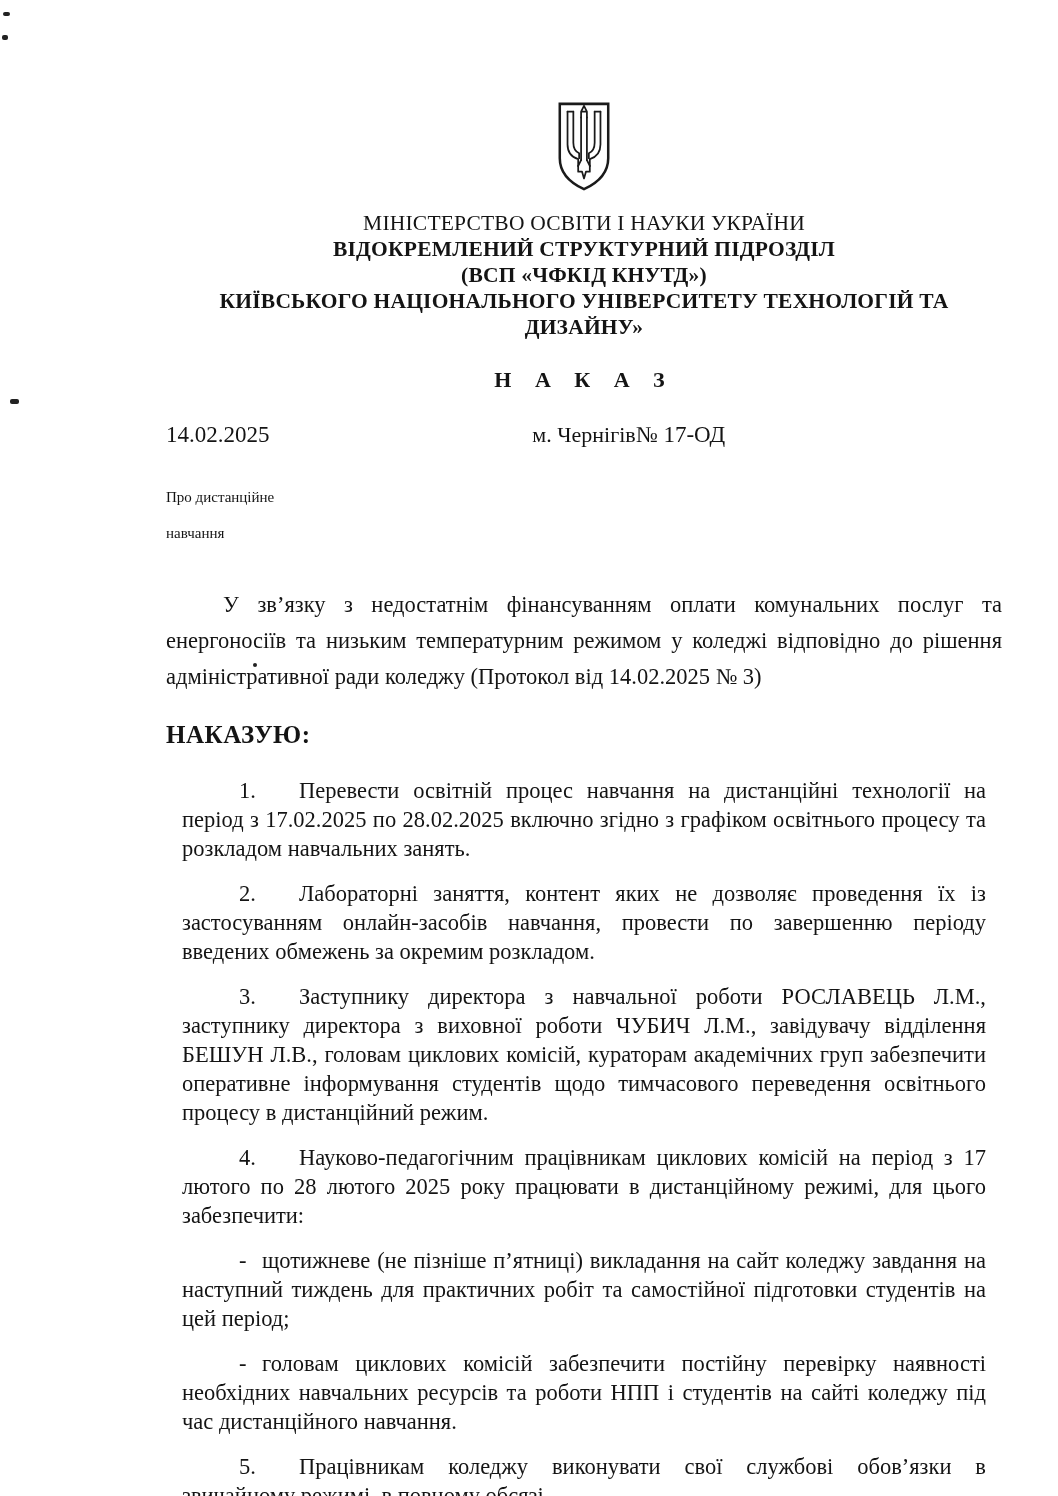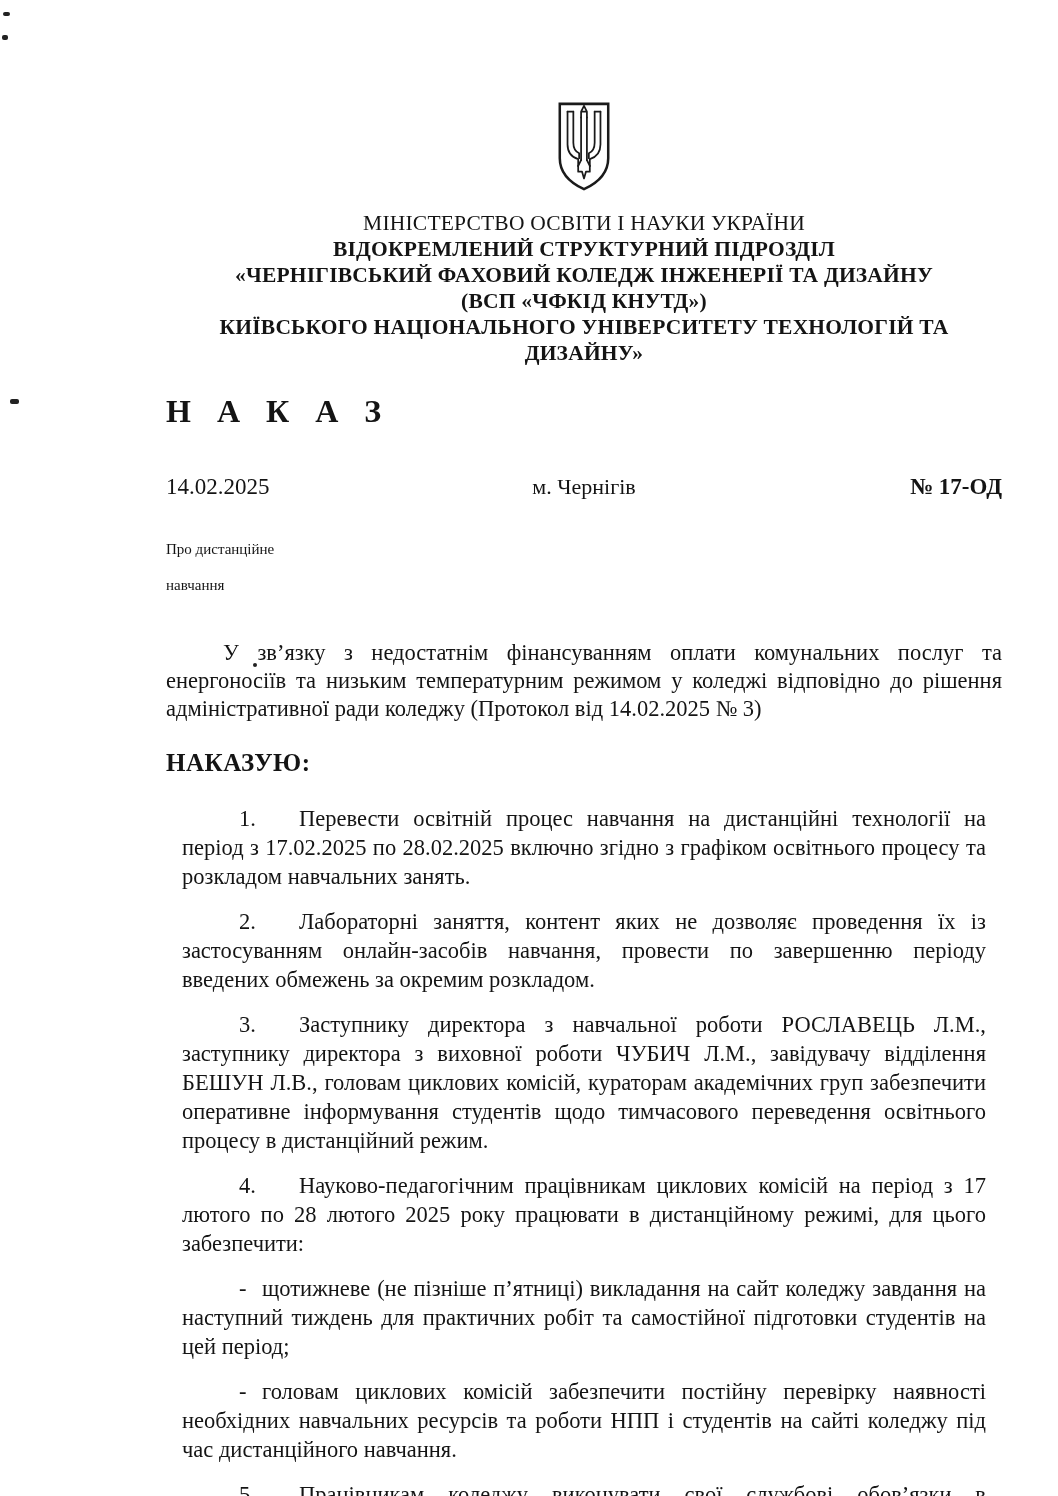--- a/index.html
+++ b/index.html
@@ -18,38 +18,38 @@
     width:836px;
   }
   
   .emblem-wrap{margin-top:100px;text-align:center;}
   .emblem-wrap svg{display:inline-block;}
   
   .header{margin-top:13px;text-align:center;line-height:26px;font-size:21.5px;letter-spacing:.2px;}
   .h-bold{font-weight:bold;}
   
   .order-title{
-    margin-top:27px;
-    font-size:32px;font-weight:bold;letter-spacing:9px;
+    margin-top:27px;text-align:center;
+    font-size:22px;font-weight:bold;letter-spacing:9px;
   }
   
   .meta{
-    margin-top:44px;
+    margin-top:29px;
     display:grid;grid-template-columns:1fr auto 1fr;
     align-items:baseline;font-size:23px;
   }
   .meta .m-left{text-align:left;}
   .meta .m-center{text-align:center;font-size:22px;}
-  .meta .m-right{text-align:right;font-weight:bold;}
+  .meta .m-right{}
   
   .subject{margin-top:31px;font-size:15px;line-height:36px;}
   
   .preamble{
     margin:36px 0 0 0;
-    font-size:22.5px;line-height:28px;
+    font-size:22.5px;line-height:36px;
     text-align:justify;text-indent:57px;
   }
   .decree-heading{margin-top:26px;font-size:25px;font-weight:bold;letter-spacing:.5px;}
   .items{margin-top:27px;}
   .item{
     margin:16px;font-size:22.5px;line-height:29px;
     text-align:justify;text-indent:57px;
   }
   .inum{display:inline-block;width:60px;text-indent:0;}
   .inum.dash{width:23px;}
@@ -84,21 +84,20 @@
         <path d="M32 6 L29 12 L29 18 M32 6 L35 12 L35 18 M29 12 L35 12"></path>
         <path d="M29 62 L26 68 M35 62 L38 68"></path>
         <path d="M26 68 L26 74 L30 74 L32 81 L34 74 L38 74 L38 68"></path>
       </g>
     </svg>
   </div>
 
   <div class="header">
     <div>МІНІСТЕРСТВО ОСВІТИ І НАУКИ УКРАЇНИ</div>
     <div class="h-bold">ВІДОКРЕМЛЕНИЙ СТРУКТУРНИЙ ПІДРОЗДІЛ</div>
-    <div class="h-bold">«ЧЕРНІГІВСЬКИЙ ФАХОВИЙ КОЛЕДЖ ІНЖЕНЕРІЇ ТА ДИЗАЙНУ</div>
     <div class="h-bold">(ВСП «ЧФКІД КНУТД»)</div>
     <div class="h-bold">КИЇВСЬКОГО НАЦІОНАЛЬНОГО УНІВЕРСИТЕТУ ТЕХНОЛОГІЙ ТА ДИЗАЙНУ»</div>
   </div>
 
   <div class="order-title">Н А К А З</div>
 
   <div class="meta">
     <span class="m-left">14.02.2025</span>
     <span class="m-center">м. Чернігів</span>
     <span class="m-right">№ 17-ОД</span>

